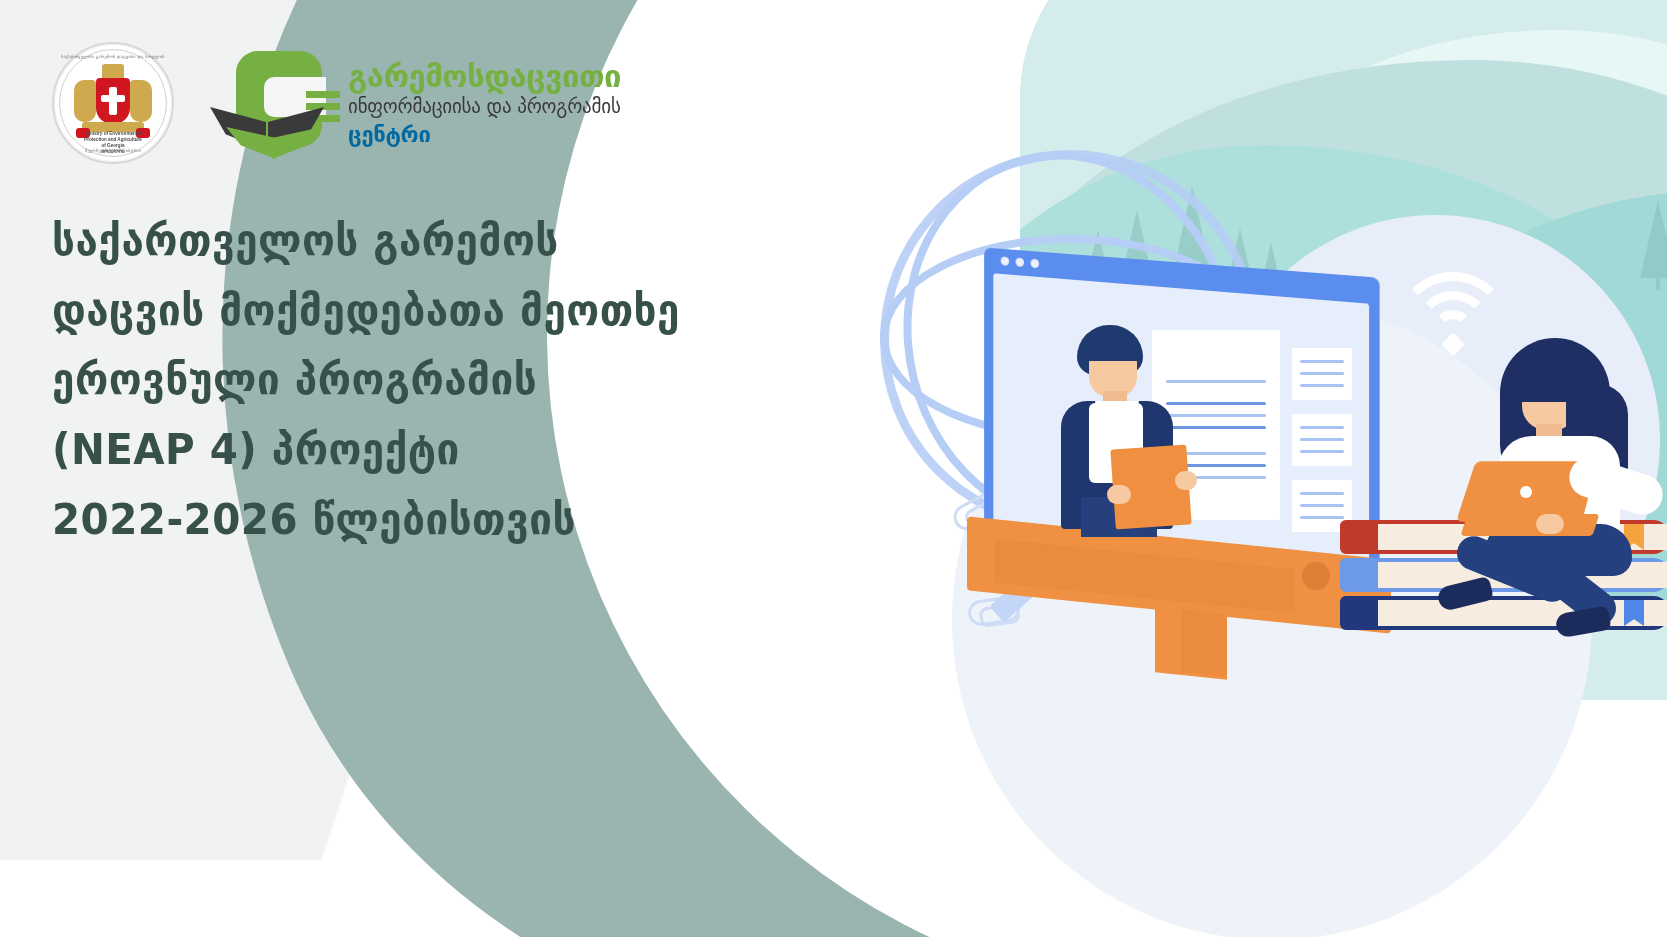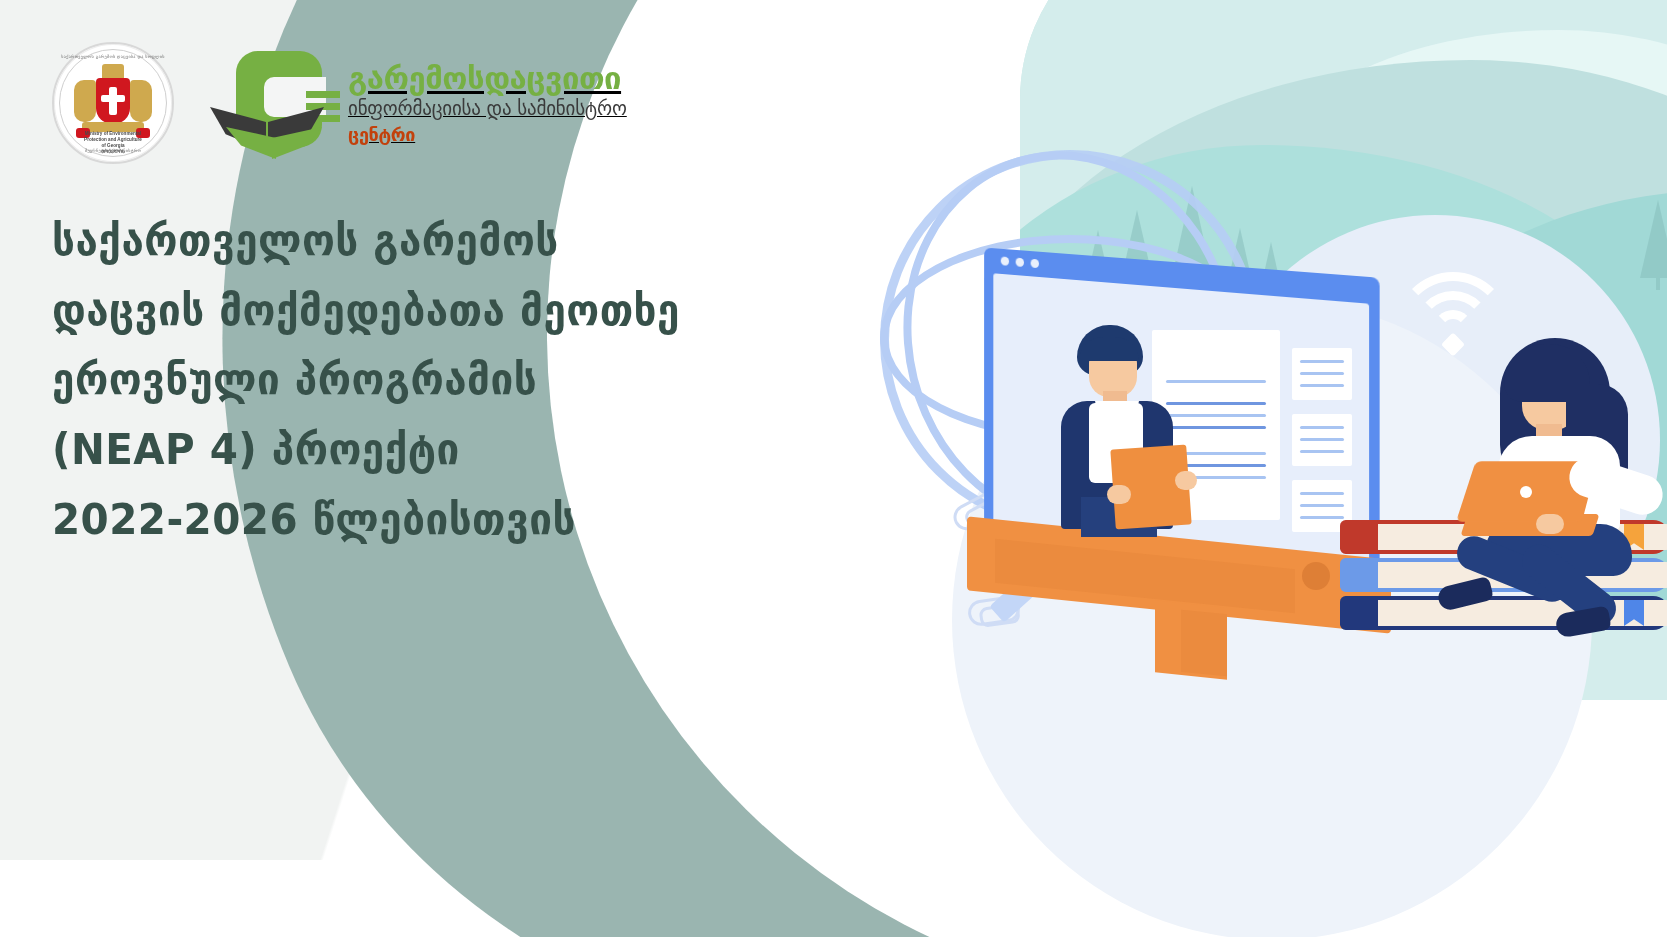--- a/index.html
+++ b/index.html
@@ -301,21 +301,21 @@
   }
   .seal .arc-top, .seal .arc-bot {
     position:absolute; left:50%; transform:translateX(-50%);
     width:104px; text-align:center; color:#6a6a6a;
     font-size:4.2px; font-family:"DejaVu Sans", sans-serif;
     letter-spacing:.3px; white-space:nowrap; overflow:hidden;
   }
   .seal .arc-top { top:12px; }
   .seal .arc-bot { bottom:11px; }
 
-  .ec-logo { display:flex; align-items:center; gap:14px;text-decoration:underline; }
+  .ec-logo { display:flex; align-items:center; gap:14px; }
   .ec-mark { position:relative; width:106px; height:104px; }
   .ec-mark .gsq {
     position:absolute; left:8px; top:0; width:86px; height:96px;
     background:#76b043; border-radius:22px;
   }
   .ec-mark .gcut {
     position:absolute; left:36px; top:26px; width:62px; height:40px;
     background:#f4f5f5; border-radius:10px 0 0 10px;
   }
   .ec-mark .bar {
@@ -326,21 +326,21 @@
     position:absolute; top:56px; width:56px; height:44px; background:#3a3a3a;
   }
   .ec-mark .bookL { left:-18px; border-radius:0 0 0 40px; clip-path:polygon(0 0,100% 34%,100% 100%,28% 62%); }
   .ec-mark .bookR { left:40px;  border-radius:0 0 40px 0; clip-path:polygon(0 34%,100% 0,72% 62%,0 100%); }
   .ec-mark .bookGL{ position:absolute; left:-2px; top:76px; width:50px; height:32px; background:#76b043; clip-path:polygon(0 0,100% 34%,100% 100%,30% 58%); }
   .ec-mark .bookGR{ position:absolute; left:44px; top:76px; width:50px; height:32px; background:#76b043; clip-path:polygon(0 34%,100% 0,70% 58%,0 100%); }
 
   .ec-text { line-height:1.1; }
   .ec-t1 { font-size:31px; font-weight:bold; color:#76b043; letter-spacing:-.5px; white-space:nowrap; }
   .ec-t2 { font-size:19px; color:#3a3a3a; letter-spacing:-.2px; white-space:nowrap; margin-top:3px; }
-  .ec-t3 { font-size:18px; font-weight:bold; color:#c2410c; letter-spacing:-.3px; white-space:nowrap; margin-top:6px; }
+  .ec-t3 { font-size:22px; font-weight:bold; color:#0369a1; letter-spacing:-.3px; white-space:nowrap; margin-top:6px; }
 
   
   .title {
     position:absolute; left:52px; top:206px;
     width:720px;
     color:#37514a;
     font-family:"DejaVu Sans", sans-serif;
     font-weight:bold;
     font-size:43px;
     line-height:1.62;
@@ -547,21 +547,21 @@
         <div class="bar bar1"></div>
         <div class="bar bar2"></div>
         <div class="bar bar3"></div>
         <div class="bookL"></div>
         <div class="bookR"></div>
         <div class="bookGL"></div>
         <div class="bookGR"></div>
       </div>
       <div class="ec-text">
         <div class="ec-t1">გარემოსდაცვითი</div>
-        <div class="ec-t2">ინფორმაციისა და სამინისტრო</div>
+        <div class="ec-t2">ინფორმაციისა და პროგრამის</div>
         <div class="ec-t3">ცენტრი</div>
       </div>
     </div>
 
   </div>
 
   <div class="title">
     <div>საქართველოს გარემოს</div>
     <div>დაცვის მოქმედებათა მეოთხე</div>
     <div>ეროვნული პროგრამის</div>

